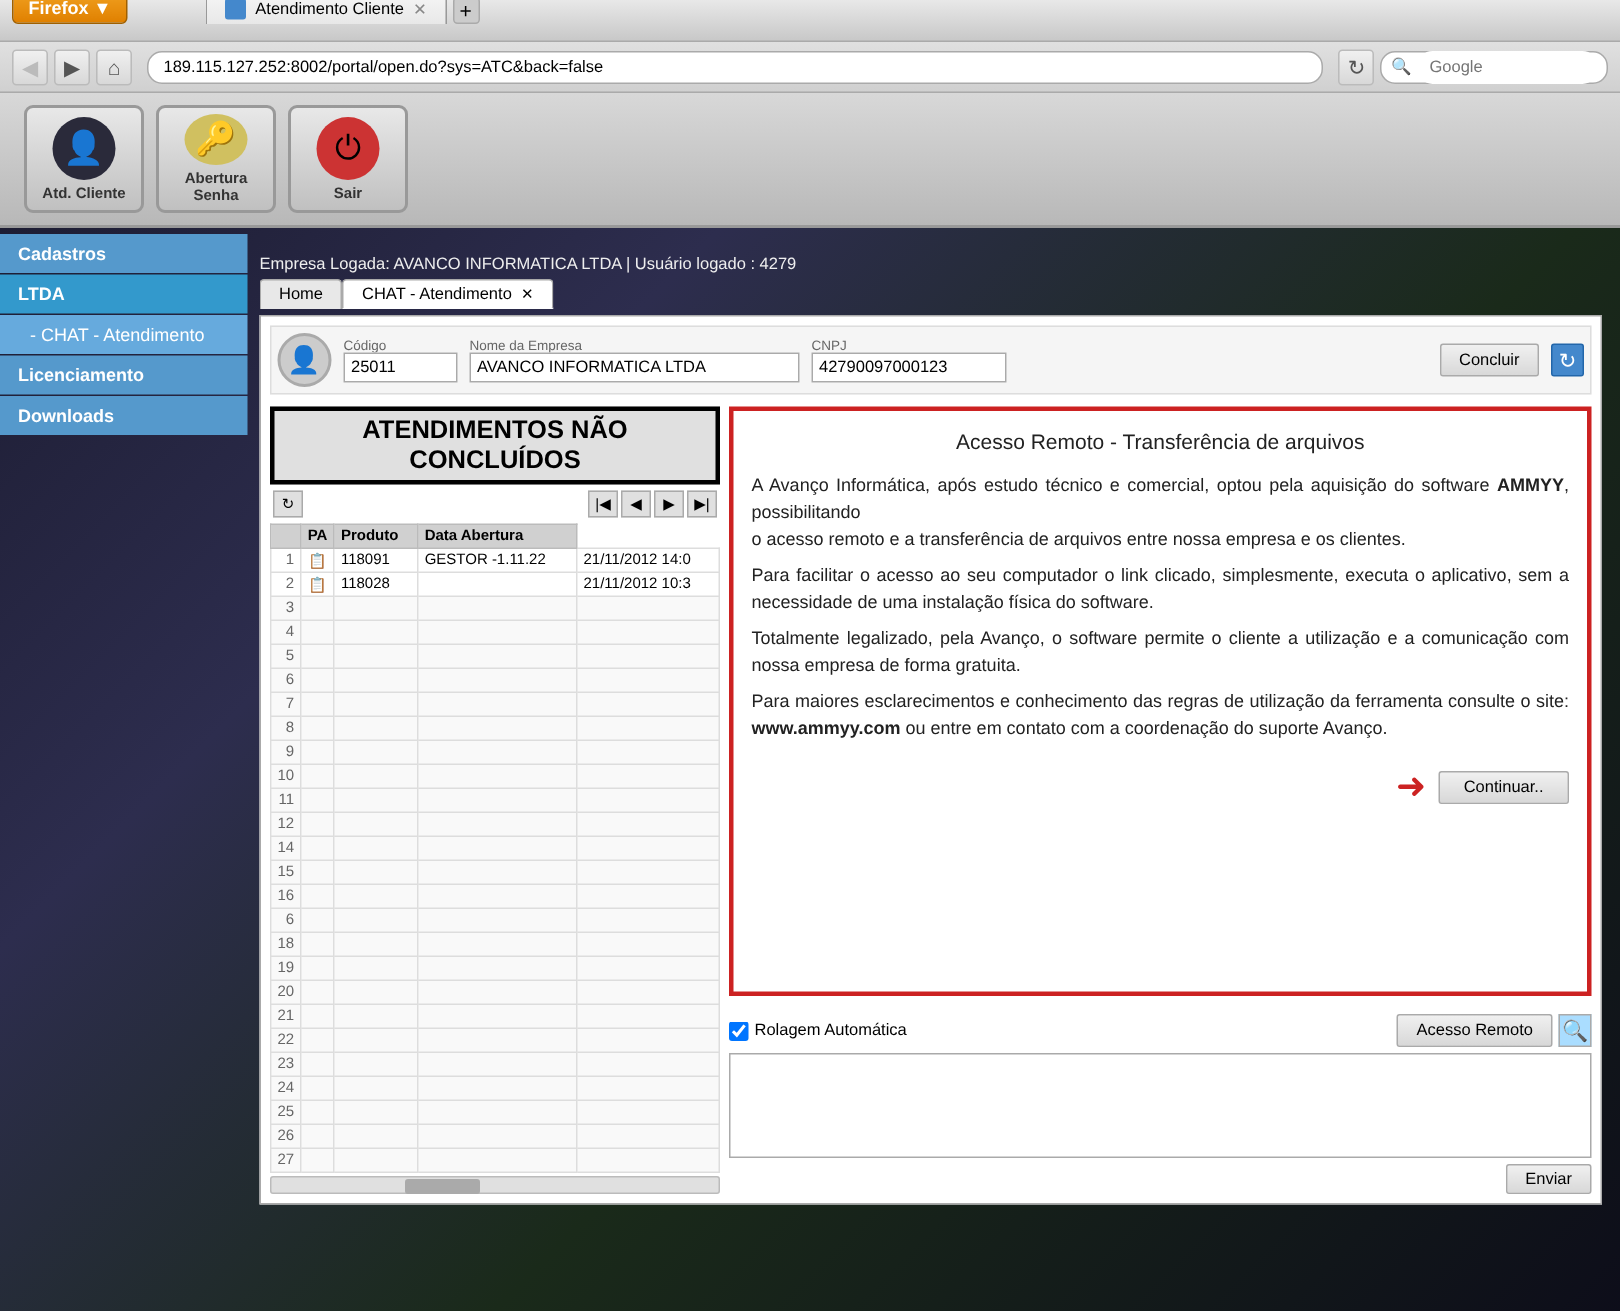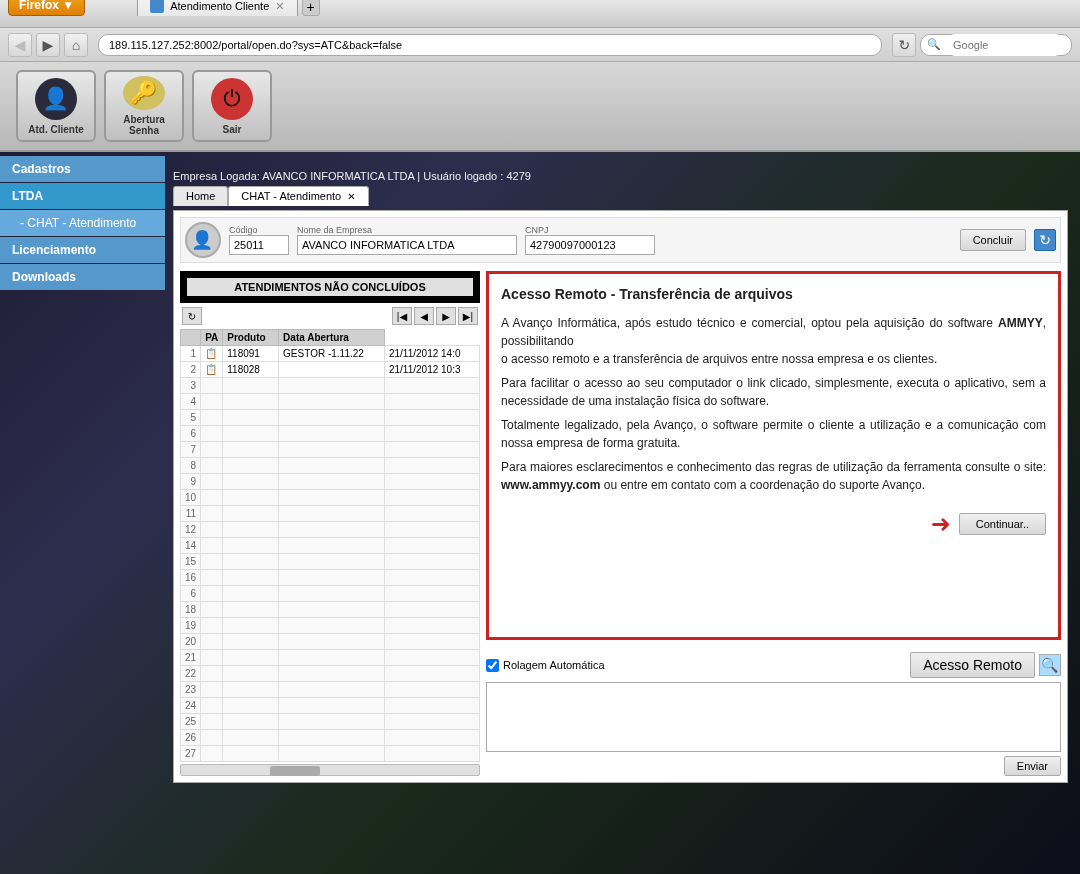--- a/index.html
+++ b/index.html
@@ -242,21 +242,21 @@
     }
     .field-group { display: flex; flex-direction: column; }
     .field-label { font-size: 9px; color: #666; }
     .field-input {
       border: 1px solid #aaa;
       padding: 2px 4px;
       font-size: 11px;
       background: white;
       height: 20px;
     }
-    .field-input.code { width: 60px; }
+    .field-input.code { width: 76px; }
     .field-input.company { width: 220px; }
     .field-input.cnpj { width: 130px; }
     .conclude-btn {
       background: linear-gradient(to bottom, #f0f0f0, #d8d8d8);
       border: 1px solid #aaa;
       padding: 4px 12px;
       font-size: 11px;
       cursor: pointer;
       border-radius: 2px;
       margin-left: auto;
@@ -281,24 +281,24 @@
       gap: 6px;
     }
 
     
     .attendance-panel {
       width: 300px;
       flex-shrink: 0;
     }
     .panel-title {
       text-align: center;
-      font-size: 11px;
+      font-size: 17px;
       font-weight: bold;
       background: #e0e0e0;
-      border: 7px solid #000000;
+      border: 3px solid #000000;
       padding: 3px;
       margin-bottom: 2px;
     }
     .table-controls {
       display: flex;
       align-items: center;
       gap: 2px;
       margin-bottom: 2px;
       padding: 2px;
     }
@@ -338,22 +338,22 @@
     
     .remote-panel {
       flex: 1;
       border: 3px solid #cc2222;
       padding: 12px;
       position: relative;
       background: white;
     }
     .remote-title {
       font-size: 14px;
-      font-weight: bold;
-      text-align: left;
+      font-weight: normal;
+      text-align: center;
       margin-bottom: 12px;
       color: #222;
     }
     .remote-text {
       font-size: 12px;
       line-height: 1.5;
       color: #222;
       text-align: justify;
     }
     .remote-text .bold { font-weight: bold; }
@@ -392,21 +392,21 @@
     .checkbox-label {
       display: flex;
       align-items: center;
       gap: 4px;
       font-size: 11px;
     }
     .acesso-remoto-btn {
       background: linear-gradient(to bottom, #f0f0f0, #d8d8d8);
       border: 1px solid #aaa;
       padding: 4px 12px;
-      font-size: 14px;
+      font-size: 11px;
       cursor: pointer;
       border-radius: 2px;
       display: flex;
       align-items: center;
       gap: 4px;
     }
     .chat-input-area {
       border: 1px solid #aaa;
       height: 70px;
       background: white;

